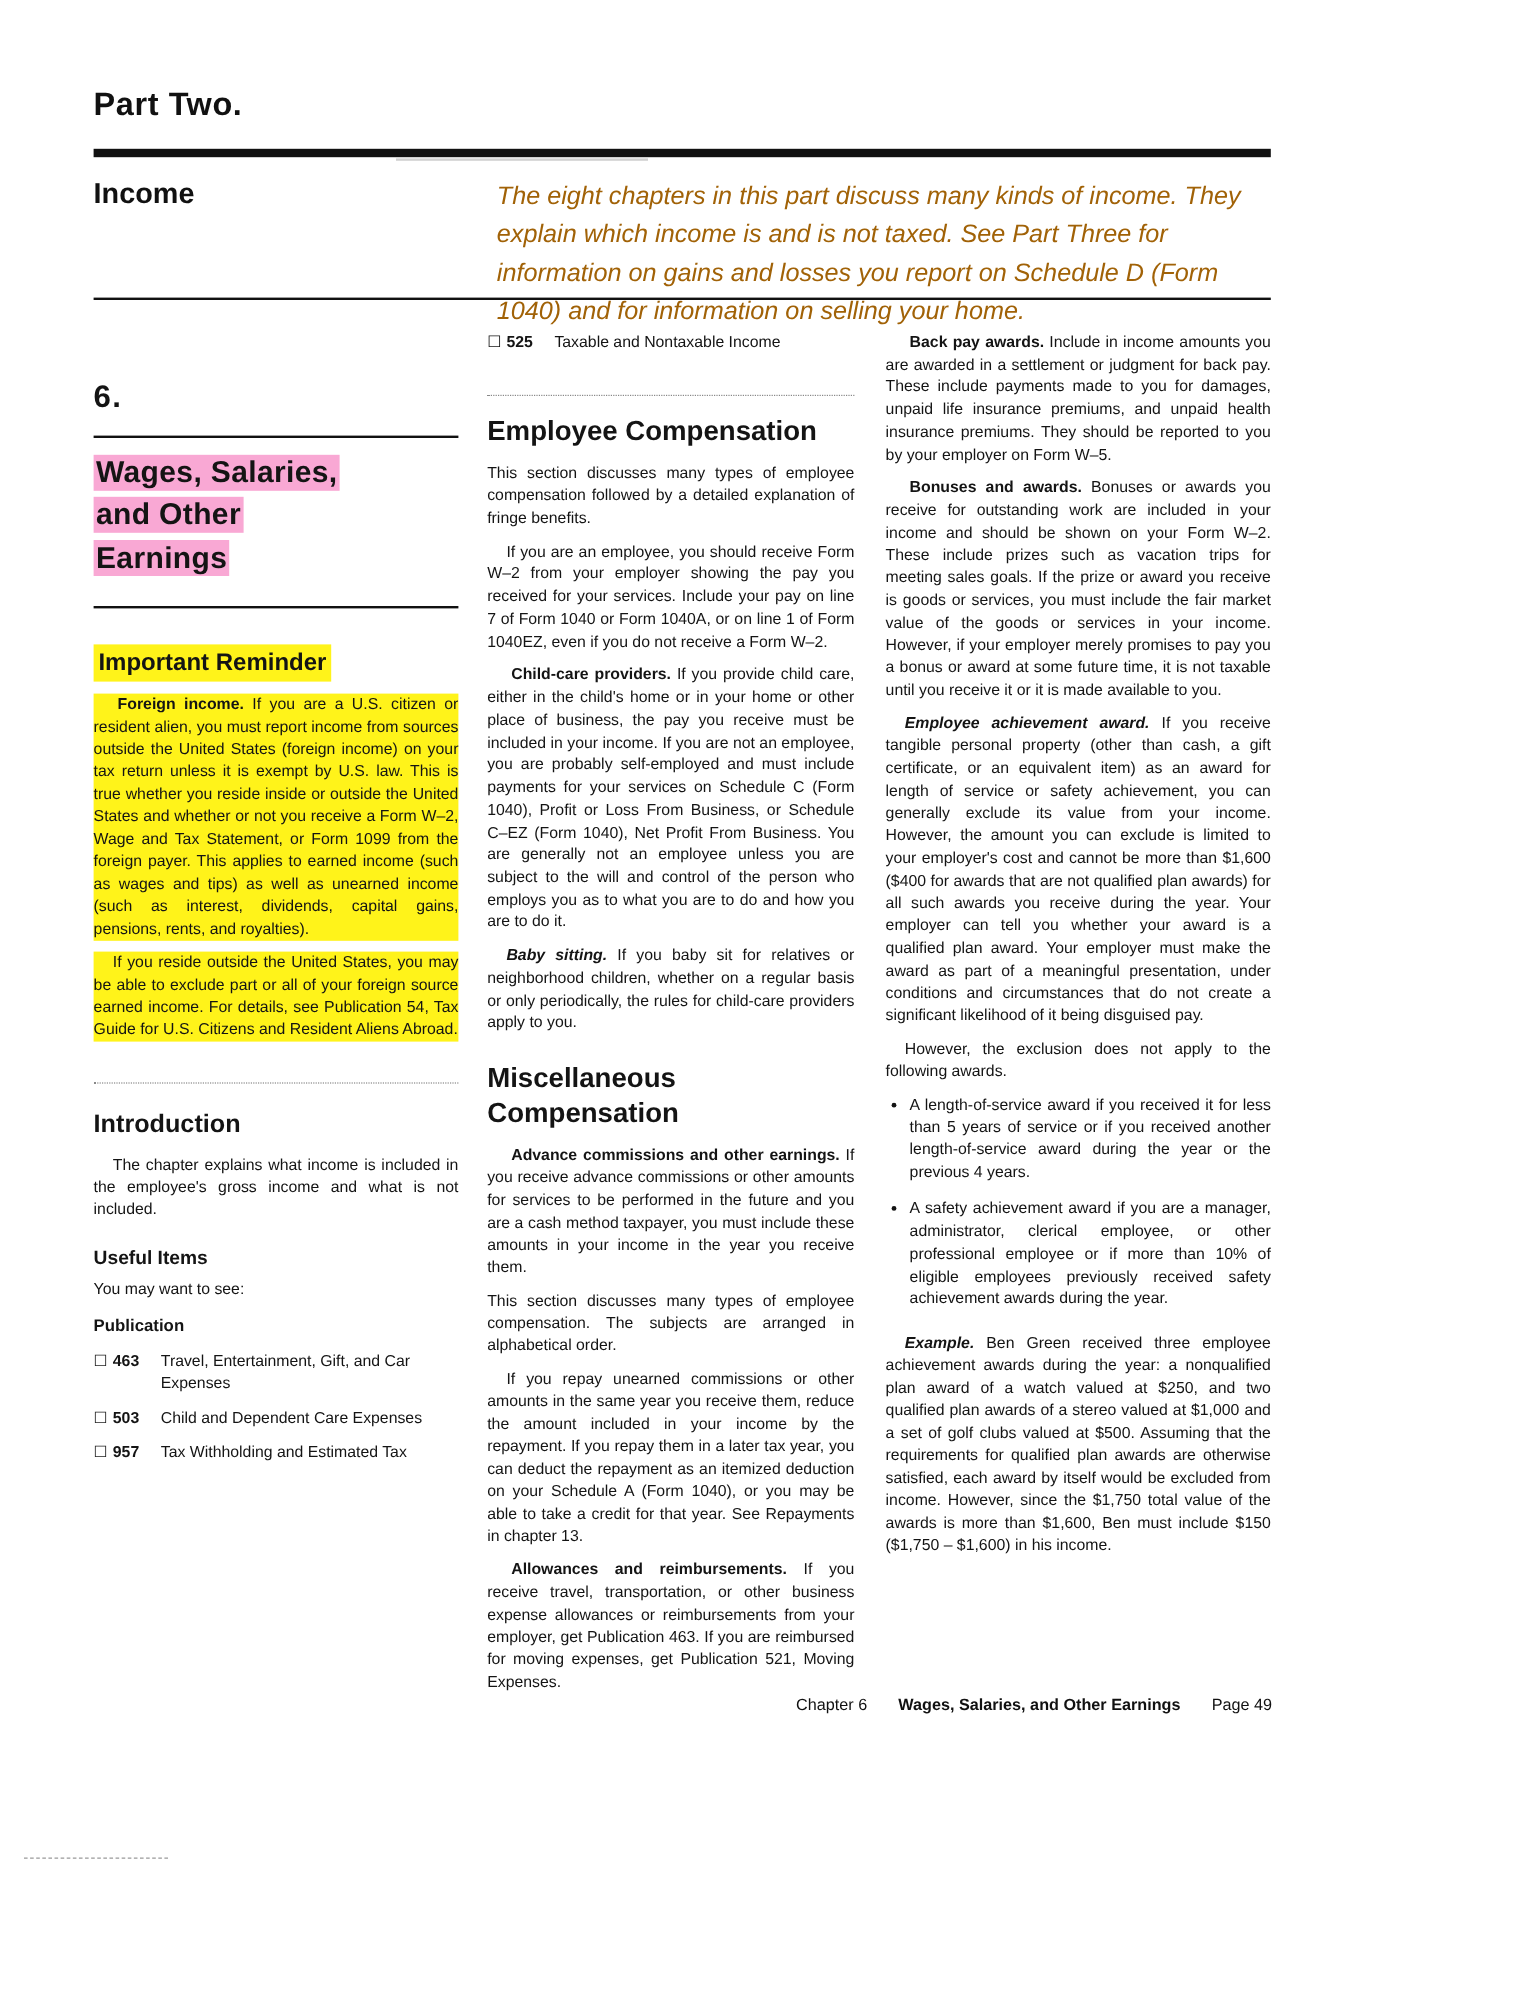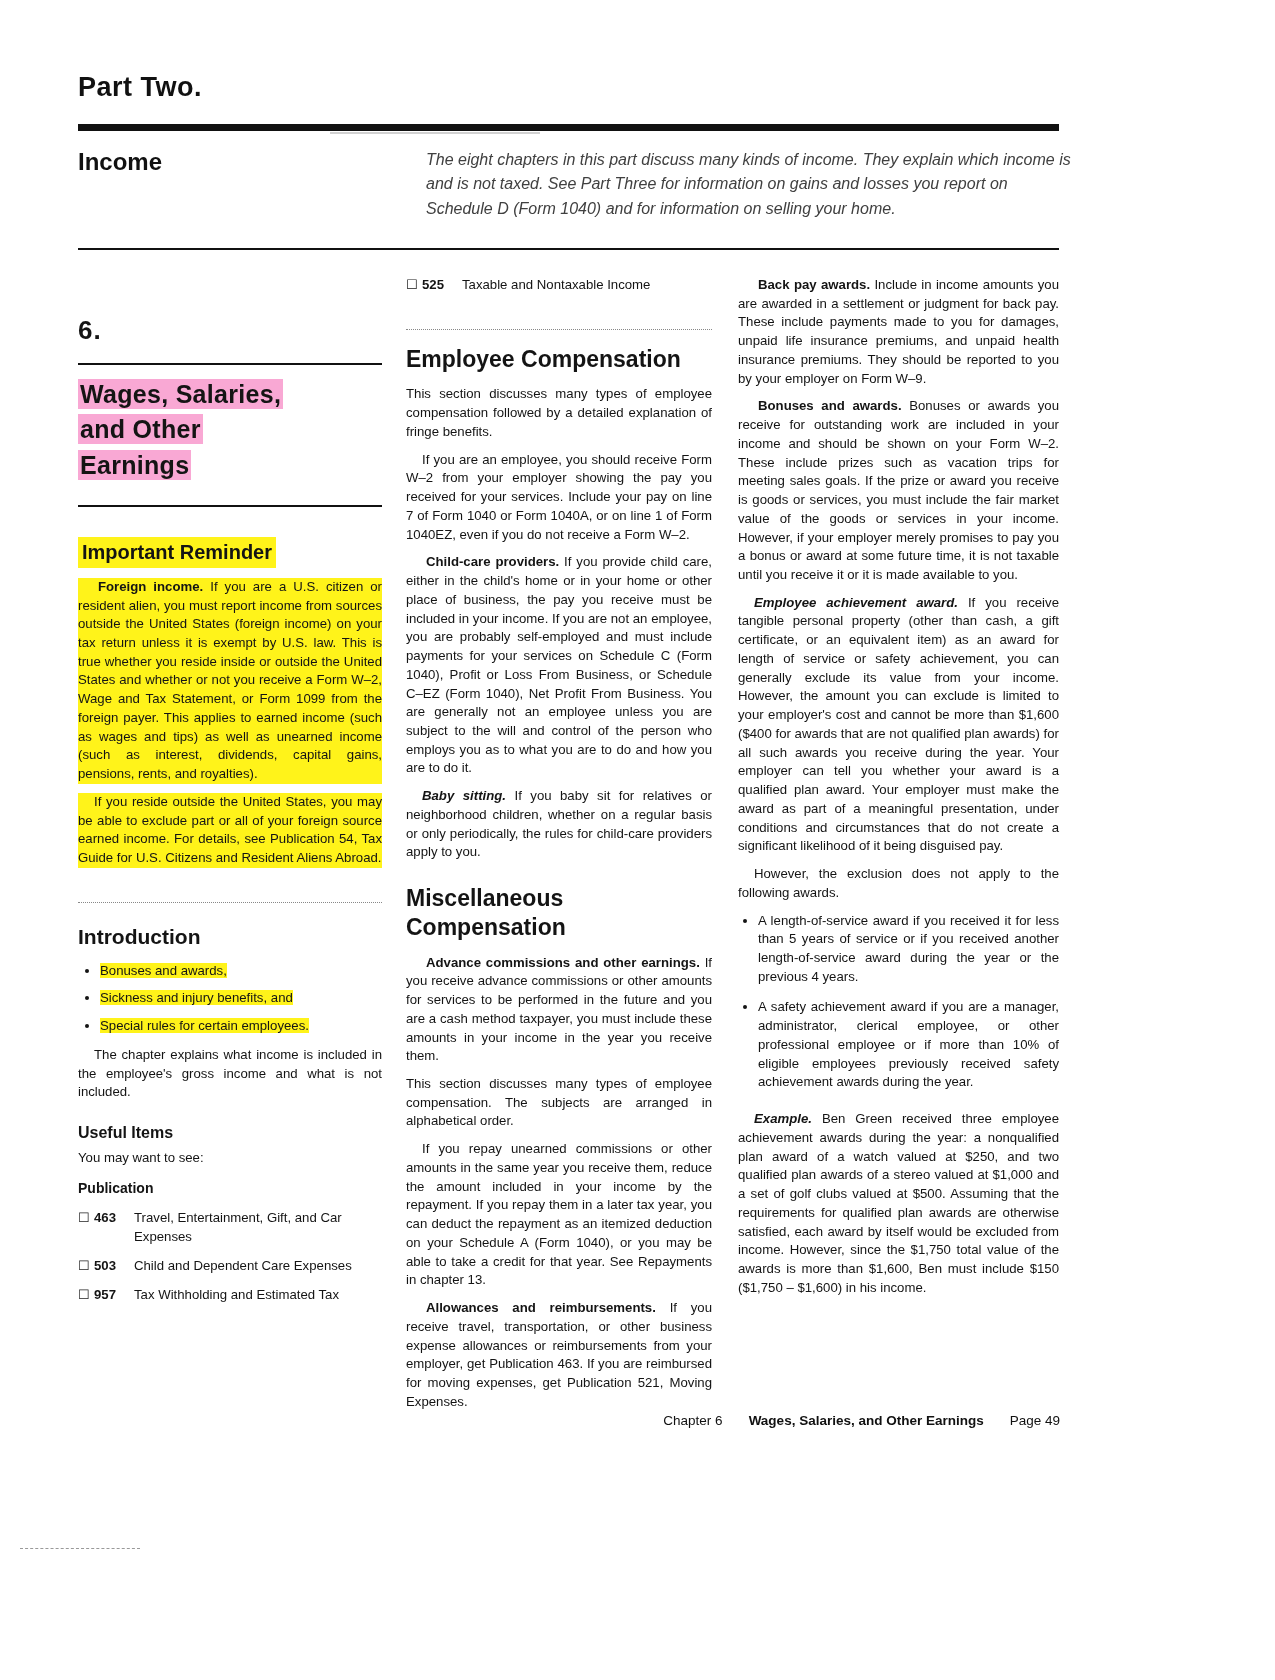--- a/index.html
+++ b/index.html
@@ -41,27 +41,27 @@
   .income-title {
     position: absolute;
     left: 78px;
     top: 148px;
     font-size: 24px;
     font-weight: bold;
     text-align: right;
   }
   .income-blurb {
     position: absolute;
-    left: 426px;
+    left: 414px;
     top: 148px;
     width: 652px;
-    font-size: 16px;
+    font-size: 21px;
     font-style: italic;
     line-height: 1.52;
-    color: #404040;
+    color: #a16207;
   }
   .rule-mid {
     position: absolute;
     left: 78px;
     top: 248px;
     width: 981px;
     height: 2px;
     background: #111;
   }
   
@@ -231,25 +231,20 @@
 
     <p class="hl"><span class="runin">Foreign income.</span> <span>If you are a U.S. citizen or resident alien, you must report income from sources outside the United States (foreign income) on your tax return unless it is exempt by U.S. law. This is true whether you reside inside or outside the United States and whether or not you receive a Form W–2, Wage and Tax Statement, or Form 1099 from the foreign payer. This applies to earned income (such as wages and tips) as well as unearned income (such as interest, dividends, capital gains, pensions, rents, and royalties).</span></p>
 
     <p class="indent hl">If you reside outside the United States, you may be able to exclude part or all of your foreign source earned income. For details, see Publication 54, Tax Guide for U.S. Citizens and Resident Aliens Abroad.</p>
 
     <div class="rule-dot" style="margin-top:34px;"></div>
 
     <h2 class="sec" style="font-size:21px;">Introduction</h2>
 
 
-    <ul class="bullets">
-      <li><span class="hl">Bonuses and awards,</span></li>
-      <li><span class="hl">Sickness and injury benefits, and</span></li>
-      <li><span class="hl">Special rules for certain employees.</span></li>
-    </ul>
 
     <p class="indent">The chapter explains what income is included in the employee's gross income and what is not included.</p>
 
     <div class="usefulitems">Useful Items</div>
     <p class="youmay">You may want to see:</p>
 
     <div class="publabel">Publication</div>
 
     <div class="pubrow">
       <div class="chk">☐</div>
@@ -293,21 +288,21 @@
 
     <p>This section discusses many types of employee compensation. The subjects are arranged in alphabetical order.</p>
 
     <p class="indent">If you repay unearned commissions or other amounts in the same year you receive them, reduce the amount included in your income by the repayment. If you repay them in a later tax year, you can deduct the repayment as an itemized deduction on your Schedule A (Form 1040), or you may be able to take a credit for that year. See Repayments in chapter 13.</p>
 
     <p><span class="runin">Allowances and reimbursements.</span> <span>If you receive travel, transportation, or other business expense allowances or reimbursements from your employer, get Publication 463. If you are reimbursed for moving expenses, get Publication 521, Moving Expenses.</span></p>
   </div>
 
   <div class="col col3">
 
-    <p><span class="runin">Back pay awards.</span> <span>Include in income amounts you are awarded in a settlement or judgment for back pay. These include payments made to you for damages, unpaid life insurance premiums, and unpaid health insurance premiums. They should be reported to you by your employer on Form W–9.</span></p>
+    <p><span class="runin">Back pay awards.</span> <span>Include in income amounts you are awarded in a settlement or judgment for back pay. These include payments made to you for damages, unpaid life insurance premiums, and unpaid health insurance premiums. They should be reported to you by your employer on Form W–5.</span></p>
 
     <p><span class="runin">Bonuses and awards.</span> <span>Bonuses or awards you receive for outstanding work are included in your income and should be shown on your Form W–2. These include prizes such as vacation trips for meeting sales goals. If the prize or award you receive is goods or services, you must include the fair market value of the goods or services in your income. However, if your employer merely promises to pay you a bonus or award at some future time, it is not taxable until you receive it or it is made available to you.</span></p>
 
     <p class="indent"><span class="runin-i">Employee achievement award.</span> <span>If you receive tangible personal property (other than cash, a gift certificate, or an equivalent item) as an award for length of service or safety achievement, you can generally exclude its value from your income. However, the amount you can exclude is limited to your employer's cost and cannot be more than $1,600 ($400 for awards that are not qualified plan awards) for all such awards you receive during the year. Your employer can tell you whether your award is a qualified plan award. Your employer must make the award as part of a meaningful presentation, under conditions and circumstances that do not create a significant likelihood of it being disguised pay.</span></p>
 
     <p class="indent">However, the exclusion does not apply to the following awards.</p>
 
     <ul class="awards">
       <li>A length-of-service award if you received it for less than 5 years of service or if you received another length-of-service award during the year or the previous 4 years.</li>
       <li>A safety achievement award if you are a manager, administrator, clerical employee, or other professional employee or if more than 10% of eligible employees previously received safety achievement awards during the year.</li>

